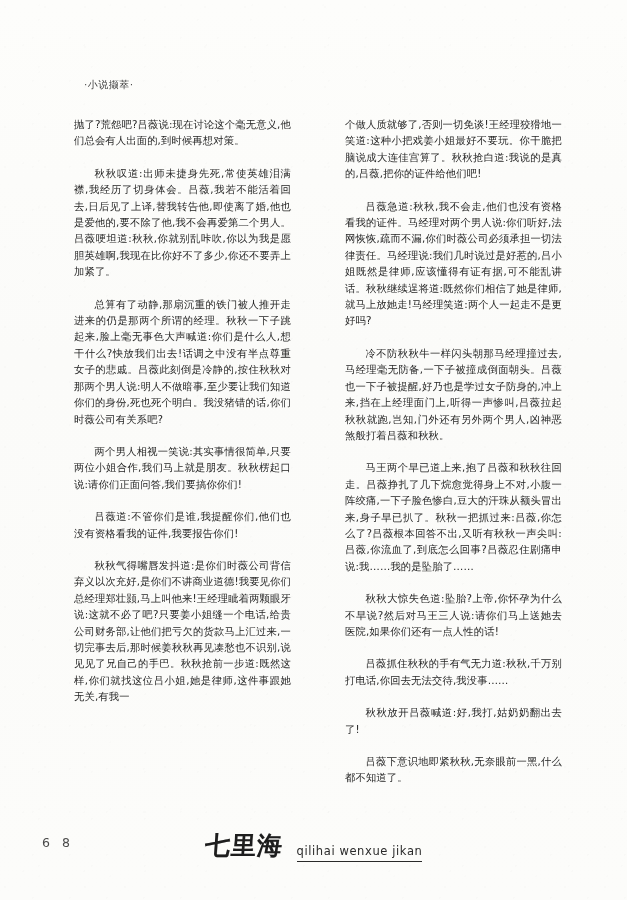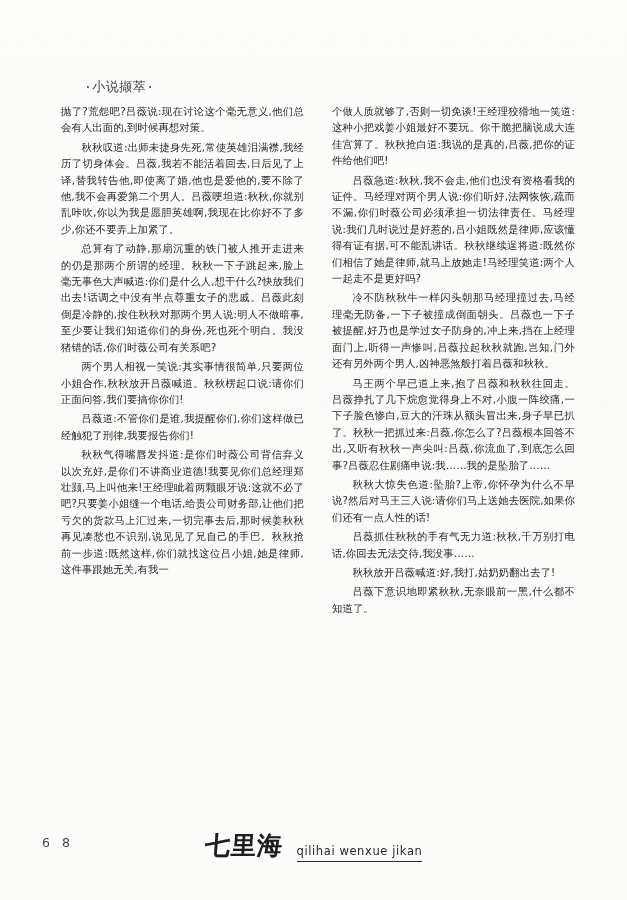--- a/index.html
+++ b/index.html
@@ -33,24 +33,24 @@
       radial-gradient(circle at 88% 88%, rgba(0,0,0,.04) 0 1px, transparent 1px),
       radial-gradient(circle at 55% 8%, rgba(0,0,0,.03) 0 1px, transparent 1px);
     background-size: 40px 40px, 53px 47px, 61px 59px, 37px 43px, 71px 67px;
     pointer-events: none;
   }
 
   .header-mark {
     position: absolute;
     left: 84px;
     top: 78px;
-    font-size: 13px;
+    font-size: 10px;
     letter-spacing: .5px;
     color: #3a3a3a;
-    font-family: Liberation Mono, monospace;
+    font-family: Liberation Sans, sans-serif;
     text-align: right;
   }
 
   .columns {
     position: absolute;
     left: 58px;
     top: 100px;
     width: 520px;
     height: 720px;
     display: flex;
@@ -59,21 +59,21 @@
   .col {
     width: 249px;
     font-size: 10.3px;
     line-height: 16.4px;
     text-align: justify;
     text-justify: inter-character;
     color: #262626;
     letter-spacing: .15px;
   }
   .col p {
-    margin: 3px;
+    margin: 16px;
   }
   .col p.ind {
     text-indent: 2em;
   }
 
   
   .footer {
     position: absolute;
     left: 0;
     right: 0;
@@ -123,22 +123,22 @@
 <div class="page">
   <div class="grain"></div>
 
   <div class="header-mark">·小说撷萃·</div>
 
   <div class="columns">
     <div class="col">
       <p>抛了?荒怨吧?吕薇说:现在讨论这个毫无意义,他们总会有人出面的,到时候再想对策。</p>
       <p class="ind">秋秋叹道:出师未捷身先死,常使英雄泪满襟,我经历了切身体会。吕薇,我若不能活着回去,日后见了上译,替我转告他,即使离了婚,他也是爱他的,要不除了他,我不会再爱第二个男人。吕薇哽坦道:秋秋,你就别乱咔吹,你以为我是愿胆英雄啊,我现在比你好不了多少,你还不要弄上加紧了。</p>
       <p class="ind">总算有了动静,那扇沉重的铁门被人推开走进来的仍是那两个所谓的经理。秋秋一下子跳起来,脸上毫无事色大声喊道:你们是什么人,想干什么?快放我们出去!话调之中没有半点尊重女子的悲戚。吕薇此刻倒是冷静的,按住秋秋对那两个男人说:明人不做暗事,至少要让我们知道你们的身份,死也死个明白。我没猪错的话,你们时薇公司有关系吧?</p>
-      <p class="ind">两个男人相视一笑说:其实事情很简单,只要两位小姐合作,秋秋放开吕薇喊道。秋秋楞起口说:请你们正面问答,我们要搞你你们!</p>
-      <p class="ind">吕薇道:不管你们是谁,我提醒你们,你们这样做已经触犯了刑律,我要报告你们!</p>
+      <p class="ind">两个男人相视一笑说:其实事情很简单,只要两位小姐合作,我们马上就是朋友。秋秋楞起口说:请你们正面问答,我们要搞你你们!</p>
+      <p class="ind">吕薇道:不管你们是谁,我提醒你们,他们也没有资格看我的证件,我要报告你们!</p>
       <p class="ind">秋秋气得嘴唇发抖道:是你们时薇公司背信弃义以次充好,是你们不讲商业道德!我要见你们总经理郑壮颢,马上叫他来!王经理眦着两颗眼牙说:这就不必了吧?只要姜小姐缝一个电话,给贵公司财务部,让他们把亏欠的货款马上汇过来,一切完事去后,那时候姜秋秋再见凑愁也不识别,说见见了兄自己的手巴。秋秋抢前一步道:既然这样,你们就找这位吕小姐,她是律师,这件事跟她无关,有我一</p>
     </div>
     <div class="col">
       <p>个做人质就够了,否则一切免谈!王经理狡猾地一笑道:这种小把戏姜小姐最好不要玩。你干脆把脑说成大连佳宫算了。秋秋抢白道:我说的是真的,吕薇,把你的证件给他们吧!</p>
       <p class="ind">吕薇急道:秋秋,我不会走,他们也没有资格看我的证件。马经理对两个男人说:你们听好,法网恢恢,疏而不漏,你们时薇公司必须承担一切法律责任。马经理说:我们几时说过是好惹的,吕小姐既然是律师,应该懂得有证有据,可不能乱讲话。秋秋继续逞将道:既然你们相信了她是律师,就马上放她走!马经理笑道:两个人一起走不是更好吗?</p>
       <p class="ind">冷不防秋秋牛一样闪头朝那马经理撞过去,马经理毫无防备,一下子被撞成倒面朝头。吕薇也一下子被提醒,好乃也是学过女子防身的,冲上来,挡在上经理面门上,听得一声惨叫,吕薇拉起秋秋就跑,岂知,门外还有另外两个男人,凶神恶煞般打着吕薇和秋秋。</p>
       <p class="ind">马王两个早已道上来,抱了吕薇和秋秋往回走。吕薇挣扎了几下烷愈觉得身上不对,小腹一阵绞痛,一下子脸色惨白,豆大的汗珠从额头冒出来,身子早已扒了。秋秋一把抓过来:吕薇,你怎么了?吕薇根本回答不出,又听有秋秋一声尖叫:吕薇,你流血了,到底怎么回事?吕薇忍住剧痛申说:我……我的是坠胎了……</p>
       <p class="ind">秋秋大惊失色道:坠胎?上帝,你怀孕为什么不早说?然后对马王三人说:请你们马上送她去医院,如果你们还有一点人性的话!</p>
       <p class="ind">吕薇抓住秋秋的手有气无力道:秋秋,千万别打电话,你回去无法交待,我没事……</p>
       <p class="ind">秋秋放开吕薇喊道:好,我打,姑奶奶翻出去了!</p>

